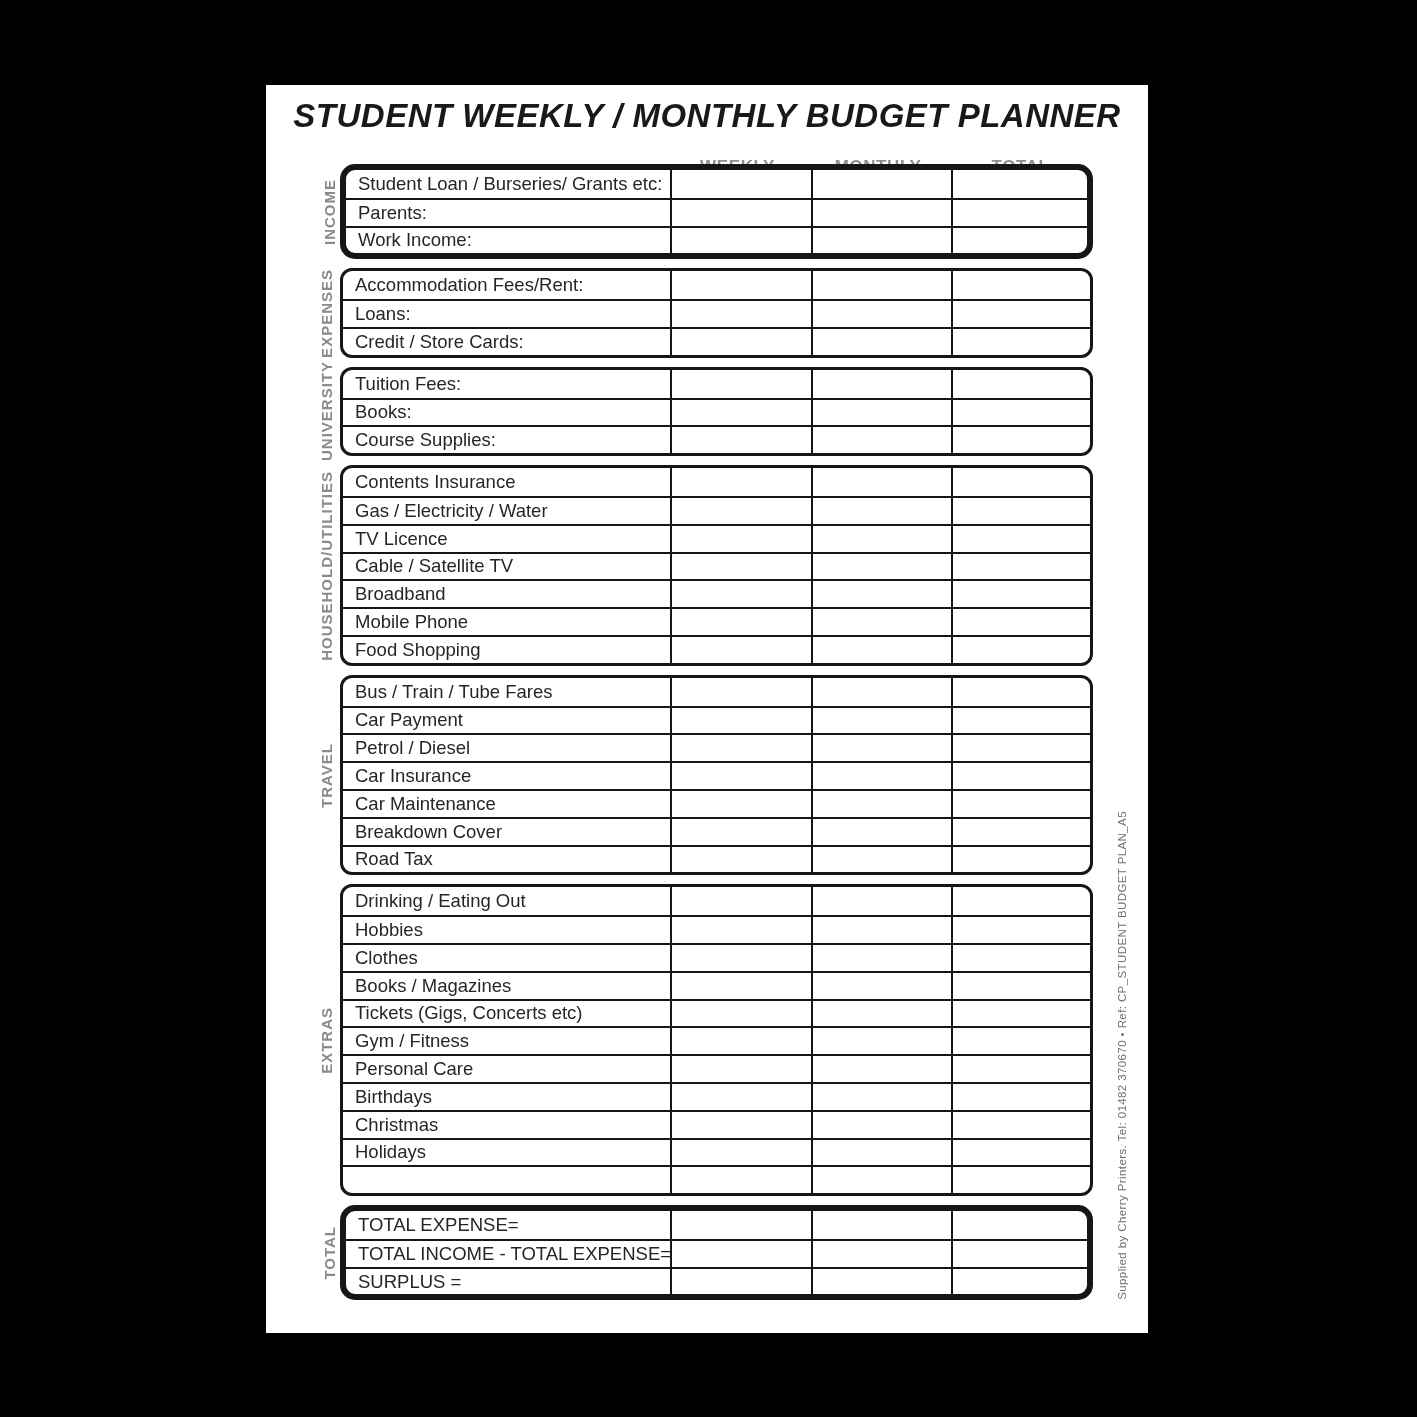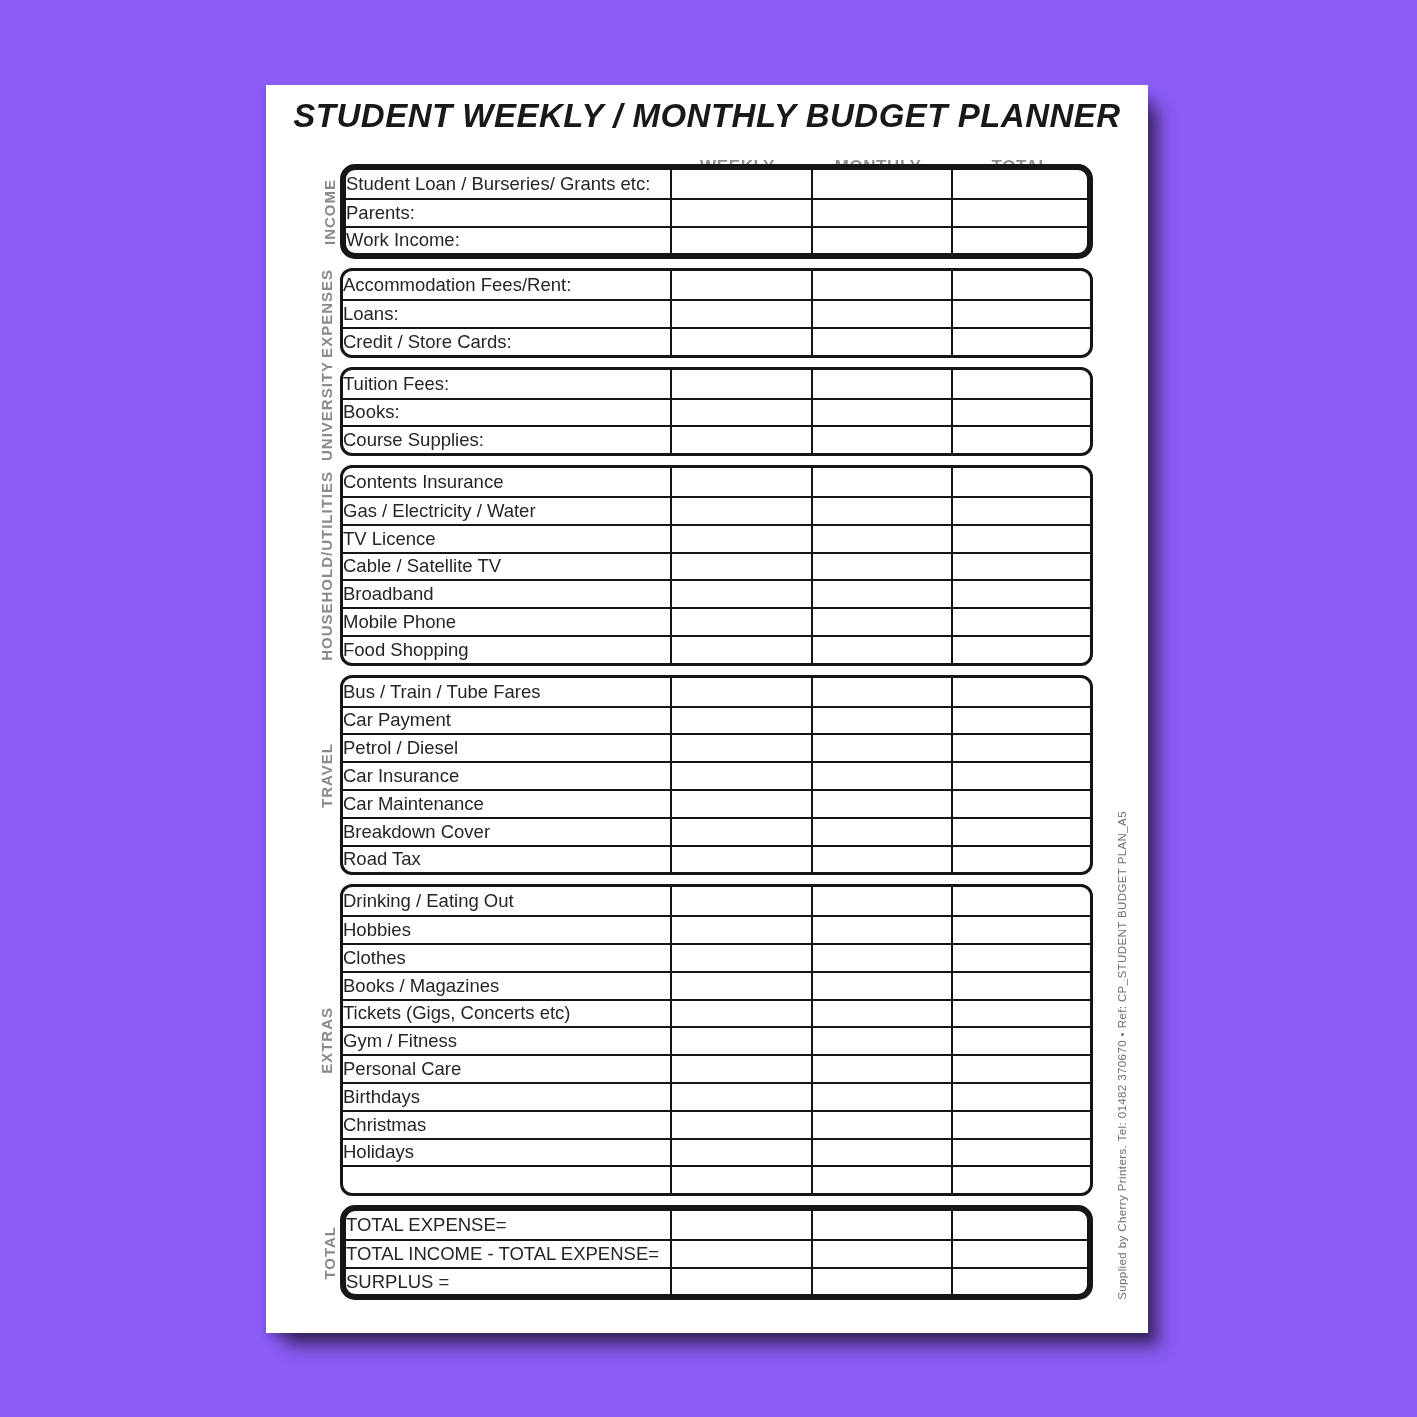--- a/index.html
+++ b/index.html
@@ -5,21 +5,21 @@
   html, body {
     margin: 0;
     padding: 0;
     background: #ffffff;
     font-family: "Liberation Sans", sans-serif;
   }
   .canvas {
     position: relative;
     width: 1417px;
     height: 1417px;
-    background: #8b5cf6;
+    background: #000000;
     overflow: hidden;
   }
   .page {
     position: absolute;
     left: 266px;
     top: 85px;
     width: 882px;
     height: 1248px;
     background: #ffffff;
     box-shadow:
@@ -79,21 +79,21 @@
     display: flex;
     height: 27.8px;
     box-sizing: border-box;
   }
   .row + .row { border-top: 2px solid #161616; }
   .cell { box-sizing: border-box; }
   .cell.label {
     flex: 0 0 327px;
     display: flex;
     align-items: center;
-    padding-left: 0;
+    padding-left: 12px;
     padding-right: 4px;
     font-size: 18.5px;
     color: #262626;
     white-space: nowrap;
     overflow: hidden;
     border-radius: 6px;
   }
   .block.emph .cell.label { flex-basis: 324px; }
   .cell.val { border-left: 2px solid #161616; }
   .cell.v1 { flex: 0 0 141px; }

